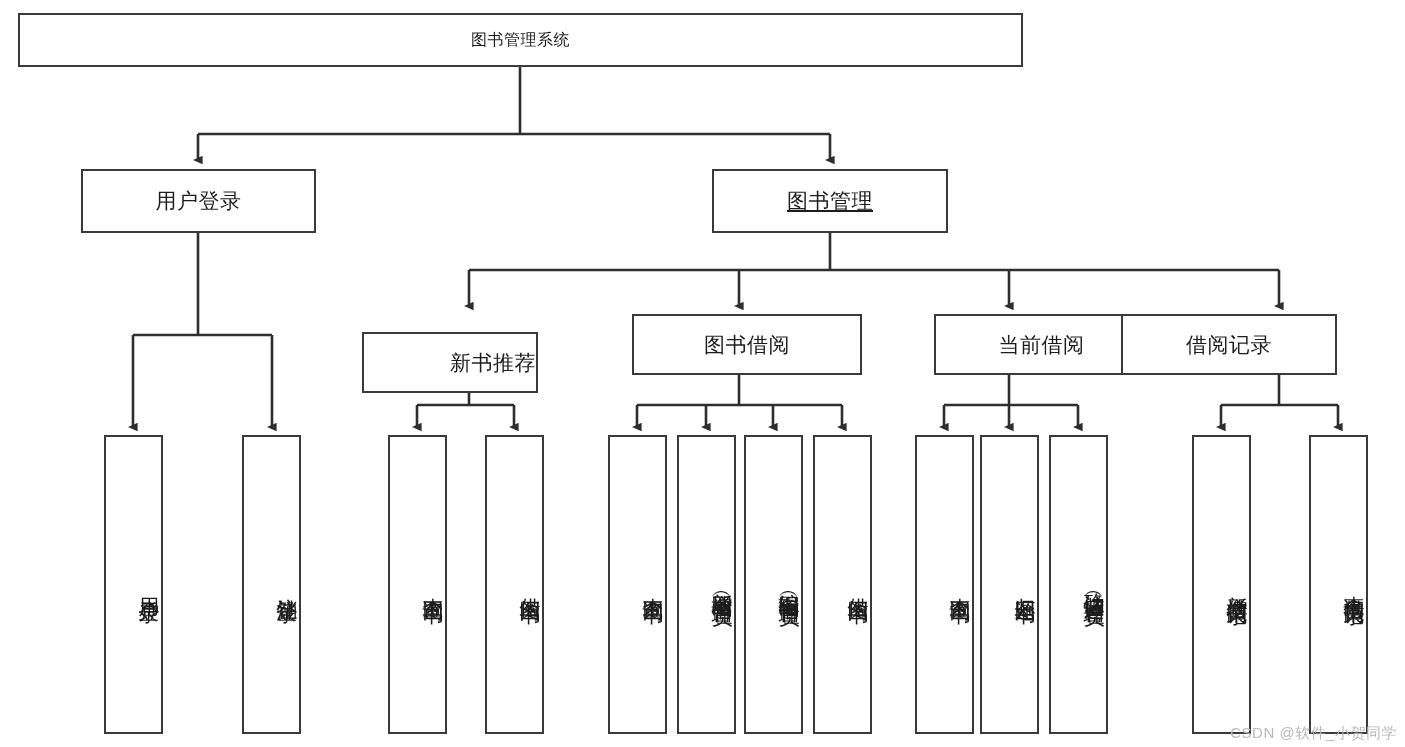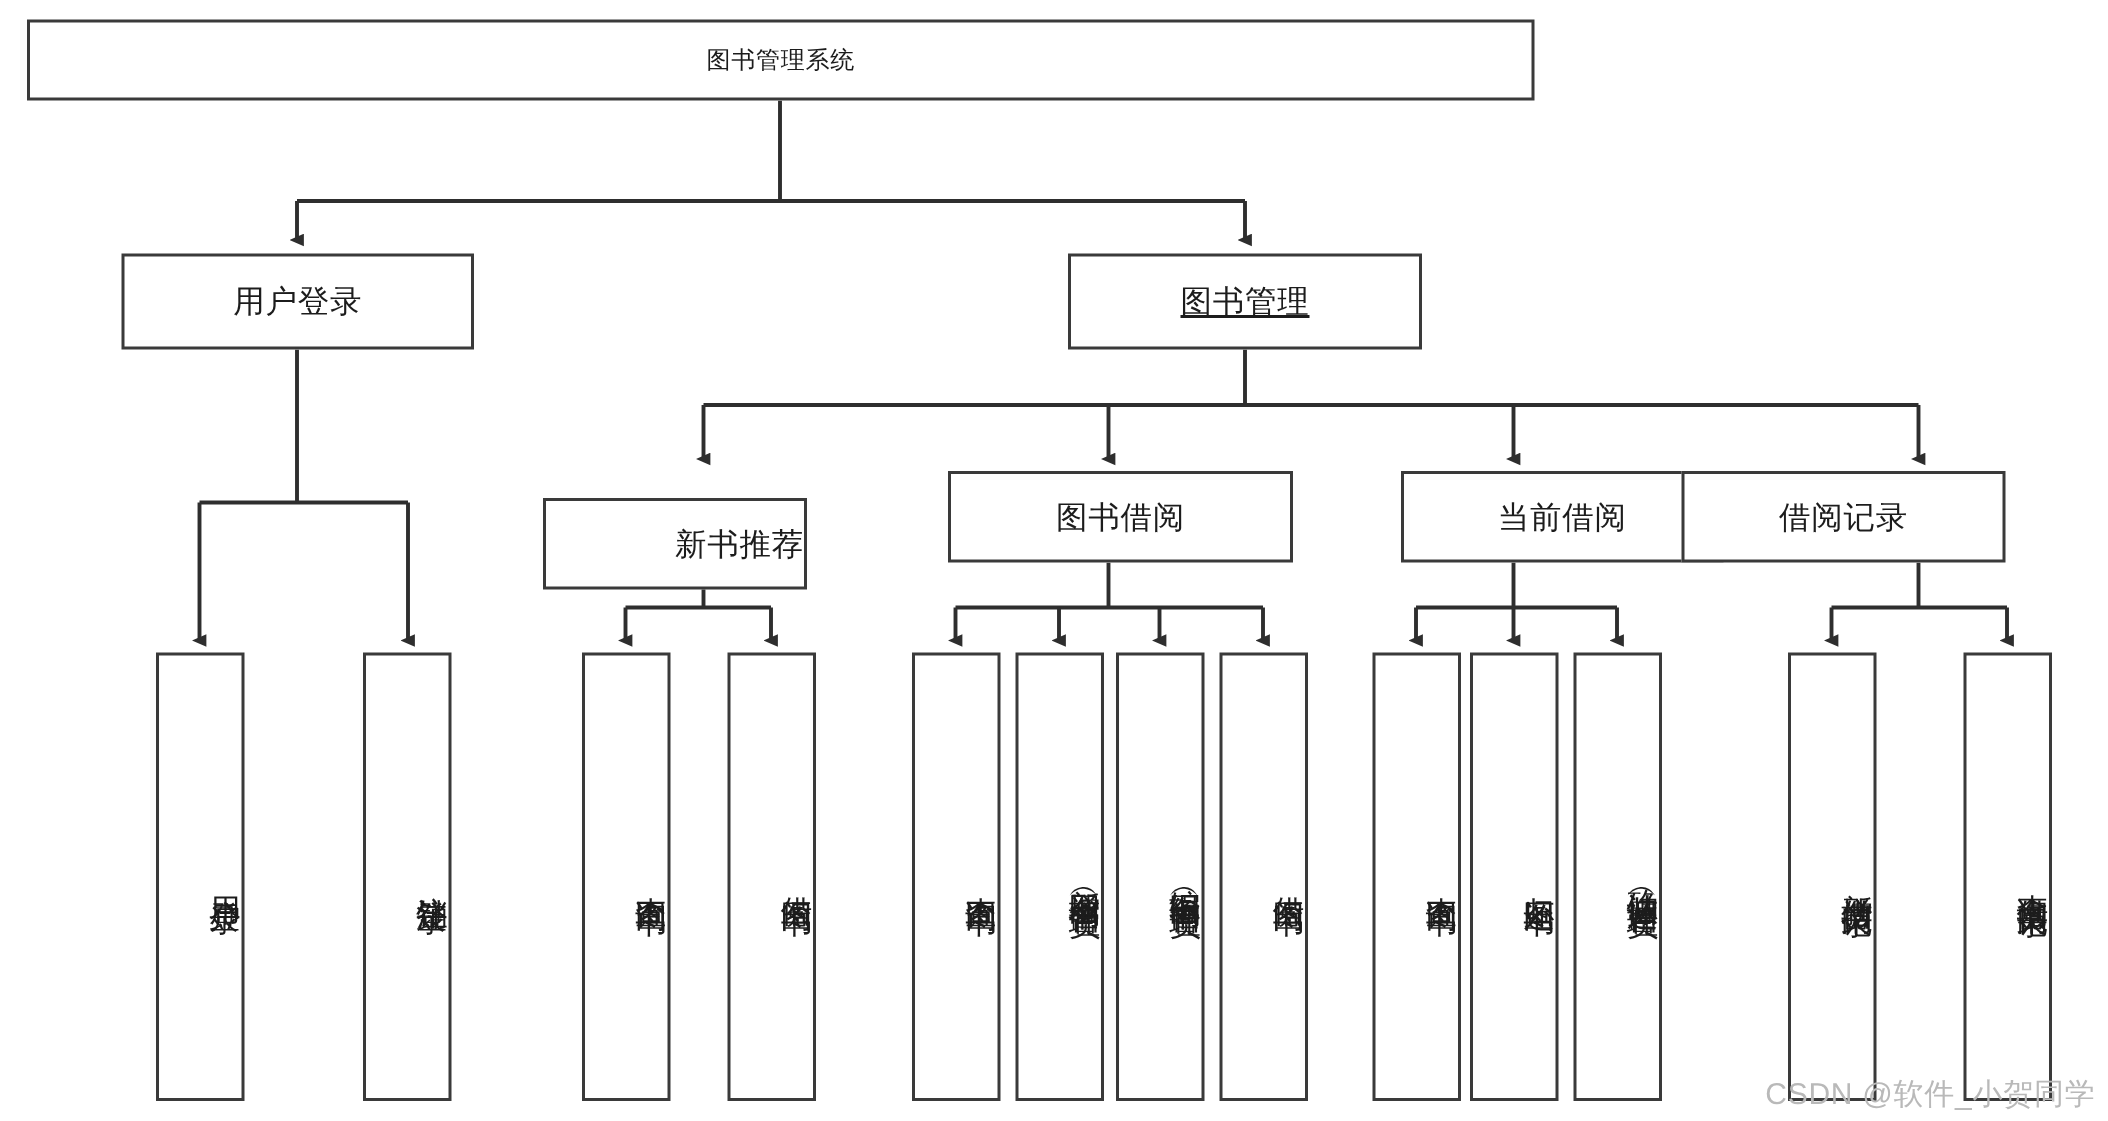--- a/index.html
+++ b/index.html
@@ -55,21 +55,21 @@
   .node.v .vlabel {
     writing-mode: vertical-rl;
     text-orientation: upright;
     letter-spacing: 2px;
     display: block;
   }
   .watermark {
     position: absolute;
     right: 8px;
     bottom: 4px;
-    font-size: 20px;
+    font-size: 15px;
     color: #b9b9b9;
     white-space: nowrap;
     letter-spacing: 0.5px;
   }
 </style>
 </head>
 <body>
 
 <div id="canvas">
 

